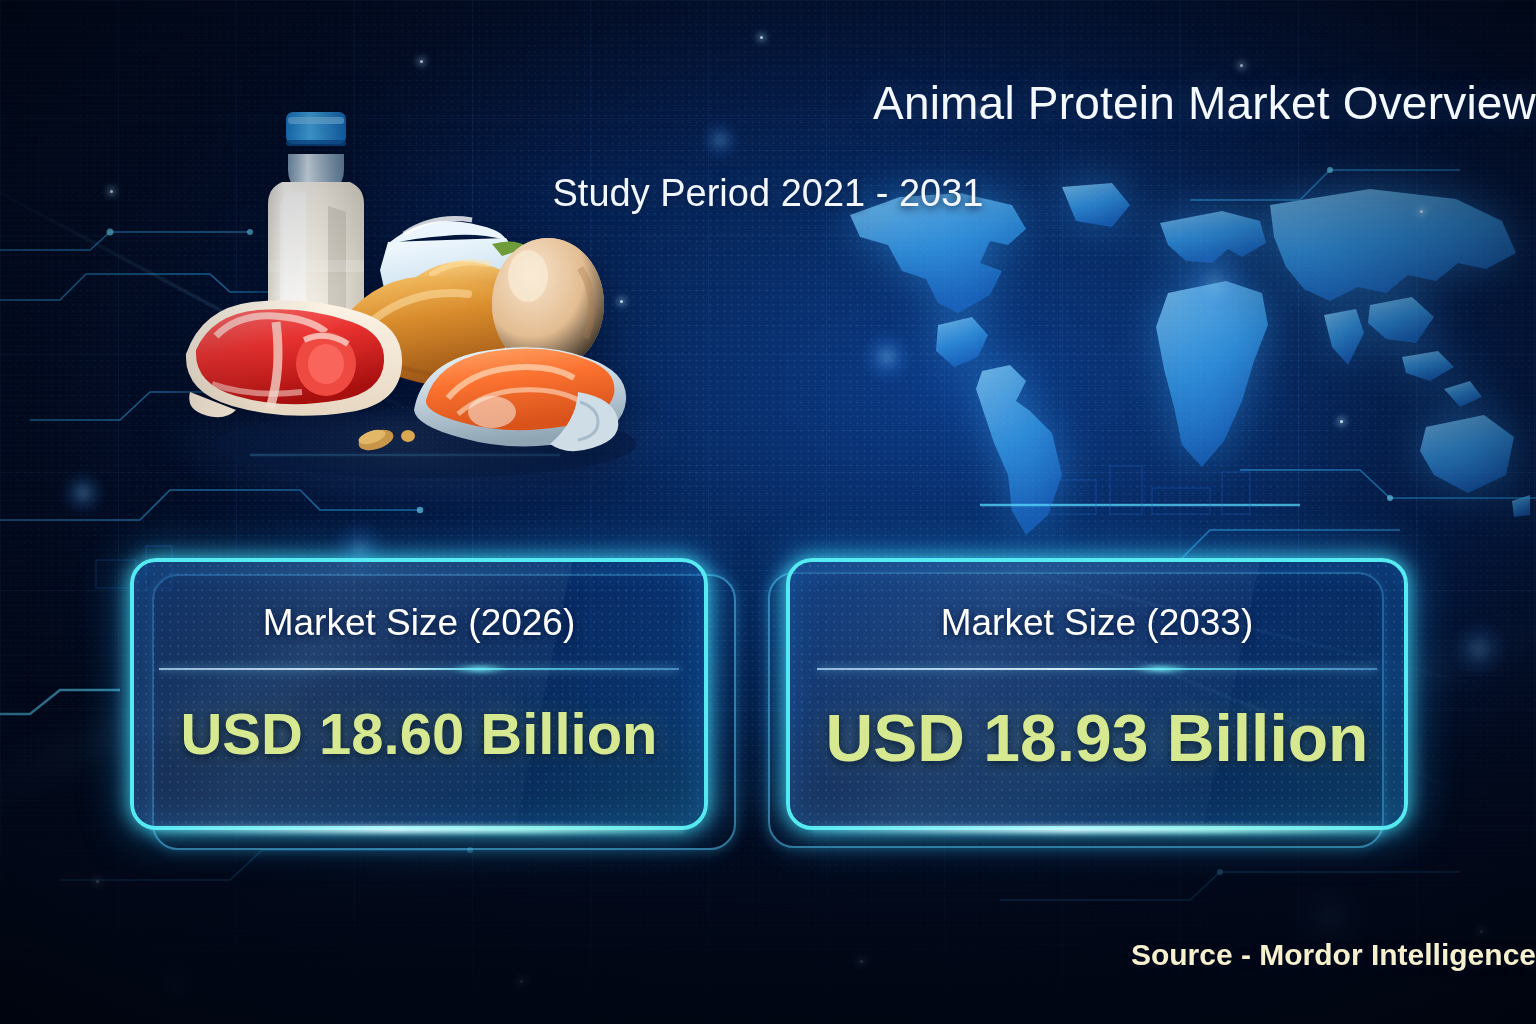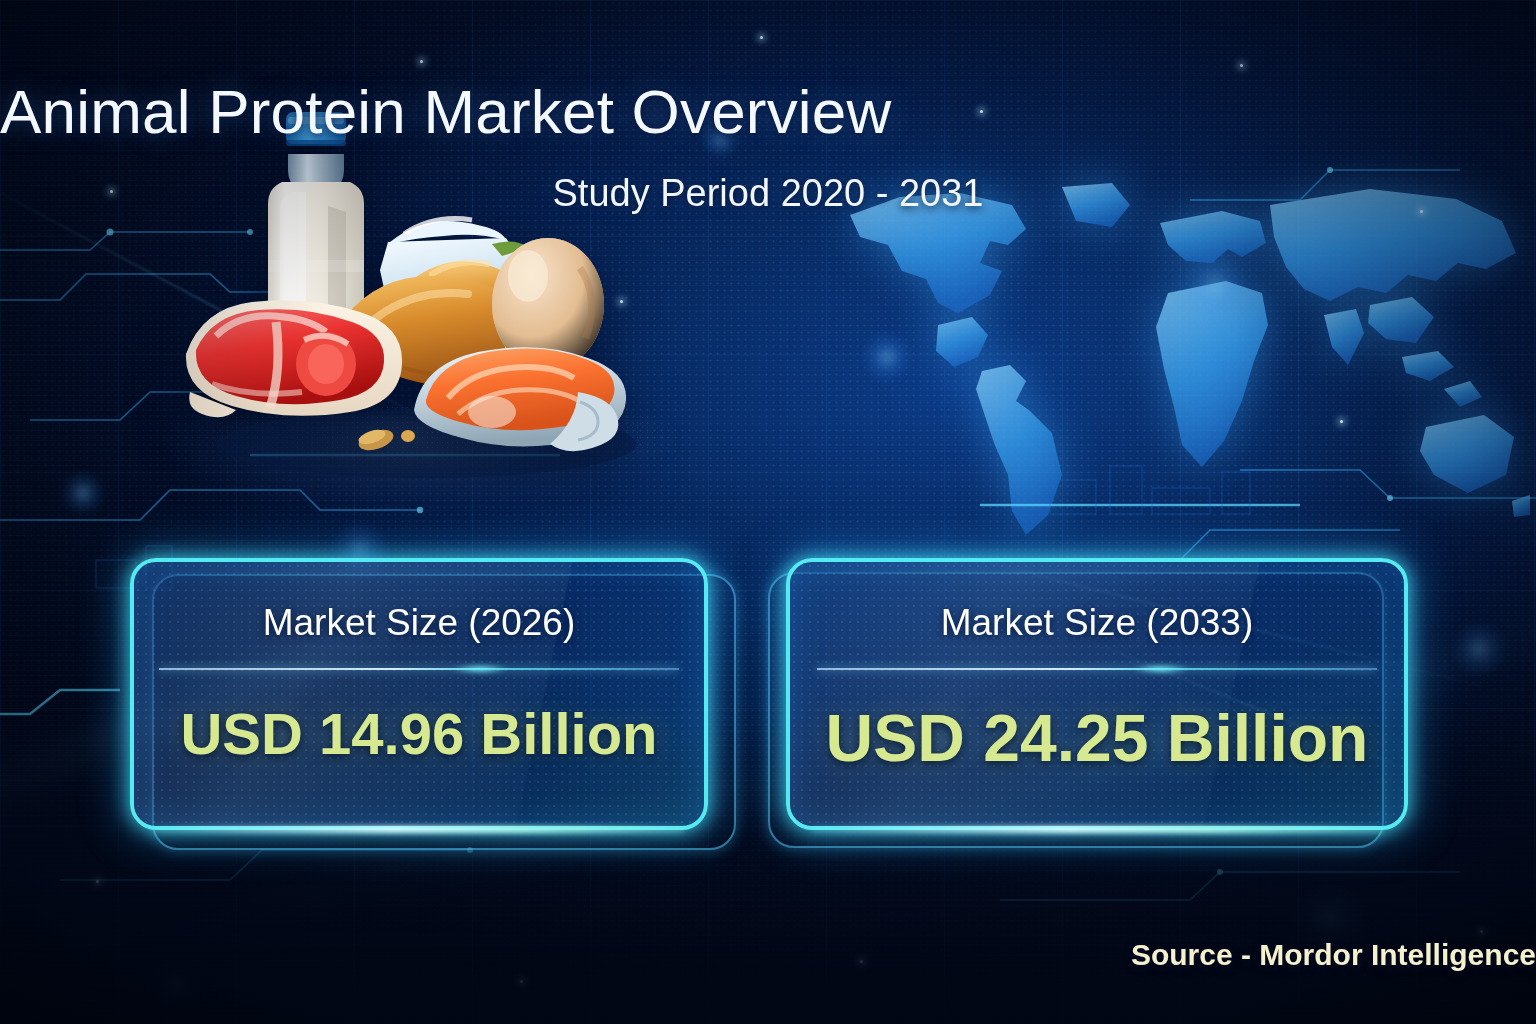--- a/index.html
+++ b/index.html
@@ -89,22 +89,22 @@
     background-image: radial-gradient(circle, rgba(225,240,255,0.55) 0.7px, transparent 0.9px);
     background-size: 5px 5px;
     mask-image: radial-gradient(ellipse 55% 55% at 50% 30%, #000 0%, transparent 85%);
     -webkit-mask-image: radial-gradient(ellipse 55% 55% at 50% 30%, #000 0%, transparent 85%);
     opacity: 0.8;
   }
 
   
   .title {
     position: absolute; left: 0; right: 0; top: 76px;
-    text-align: left;
-    font-size: 62px;
+    text-align: right;
+    font-size: 46px;
     font-weight: 400;
     letter-spacing: 0.2px;
     color: #f4f8ff;
     text-shadow: 0 2px 10px rgba(0,20,60,0.95), 0 0 26px rgba(110,180,255,0.35);
   }
   .subtitle {
     position: absolute; left: 0; right: 0; top: 172px;
     text-align: center;
     font-size: 38px;
     font-weight: 400;
@@ -440,45 +440,45 @@
         <ellipse cx="196" cy="345" rx="14" ry="6" transform="rotate(-18 196 345)" fill="#e2b768"></ellipse>
         <ellipse cx="232" cy="344" rx="7" ry="6" fill="#d9a84f"></ellipse>
       </g>
     </svg>
   </div>
 
   <div class="floor"></div>
   <div class="layer vignette"></div>
 
   <div class="title">Animal Protein Market Overview</div>
-  <div class="subtitle">Study Period 2020 - 2031</div>
+  <div class="subtitle">Study Period 2021 - 2031</div>
 
   <div class="card" id="card-left" style="left:130px; top:558px; width:578px; height:272px;">
     <div class="card-ghost" style="left:22px; top:16px; right:-28px; bottom:-20px;"></div>
     <div class="card-frame">
       <div class="card-inner">
         <div class="card-texture"></div>
         <div class="card-sheen"></div>
       </div>
     </div>
     <div class="card-bottomglow"></div>
     <div class="card-label">Market Size (2026)</div>
     <div class="card-divider"></div>
-    <div class="card-value">USD 14.96 Billion</div>
+    <div class="card-value">USD 18.60 Billion</div>
   </div>
 
   <div class="card" id="card-right" style="left:786px; top:558px; width:622px; height:272px;">
     <div class="card-ghost" style="left:-18px; top:14px; right:24px; bottom:-18px;"></div>
     <div class="card-frame">
       <div class="card-inner">
         <div class="card-texture"></div>
         <div class="card-sheen"></div>
       </div>
     </div>
     <div class="card-bottomglow"></div>
     <div class="card-label">Market Size (2033)</div>
     <div class="card-divider"></div>
-    <div class="card-value">USD 24.25 Billion</div>
+    <div class="card-value">USD 18.93 Billion</div>
   </div>
 
   <div class="source">Source  -  Mordor Intelligence</div>
 
 </div>
 
 </body></html>

